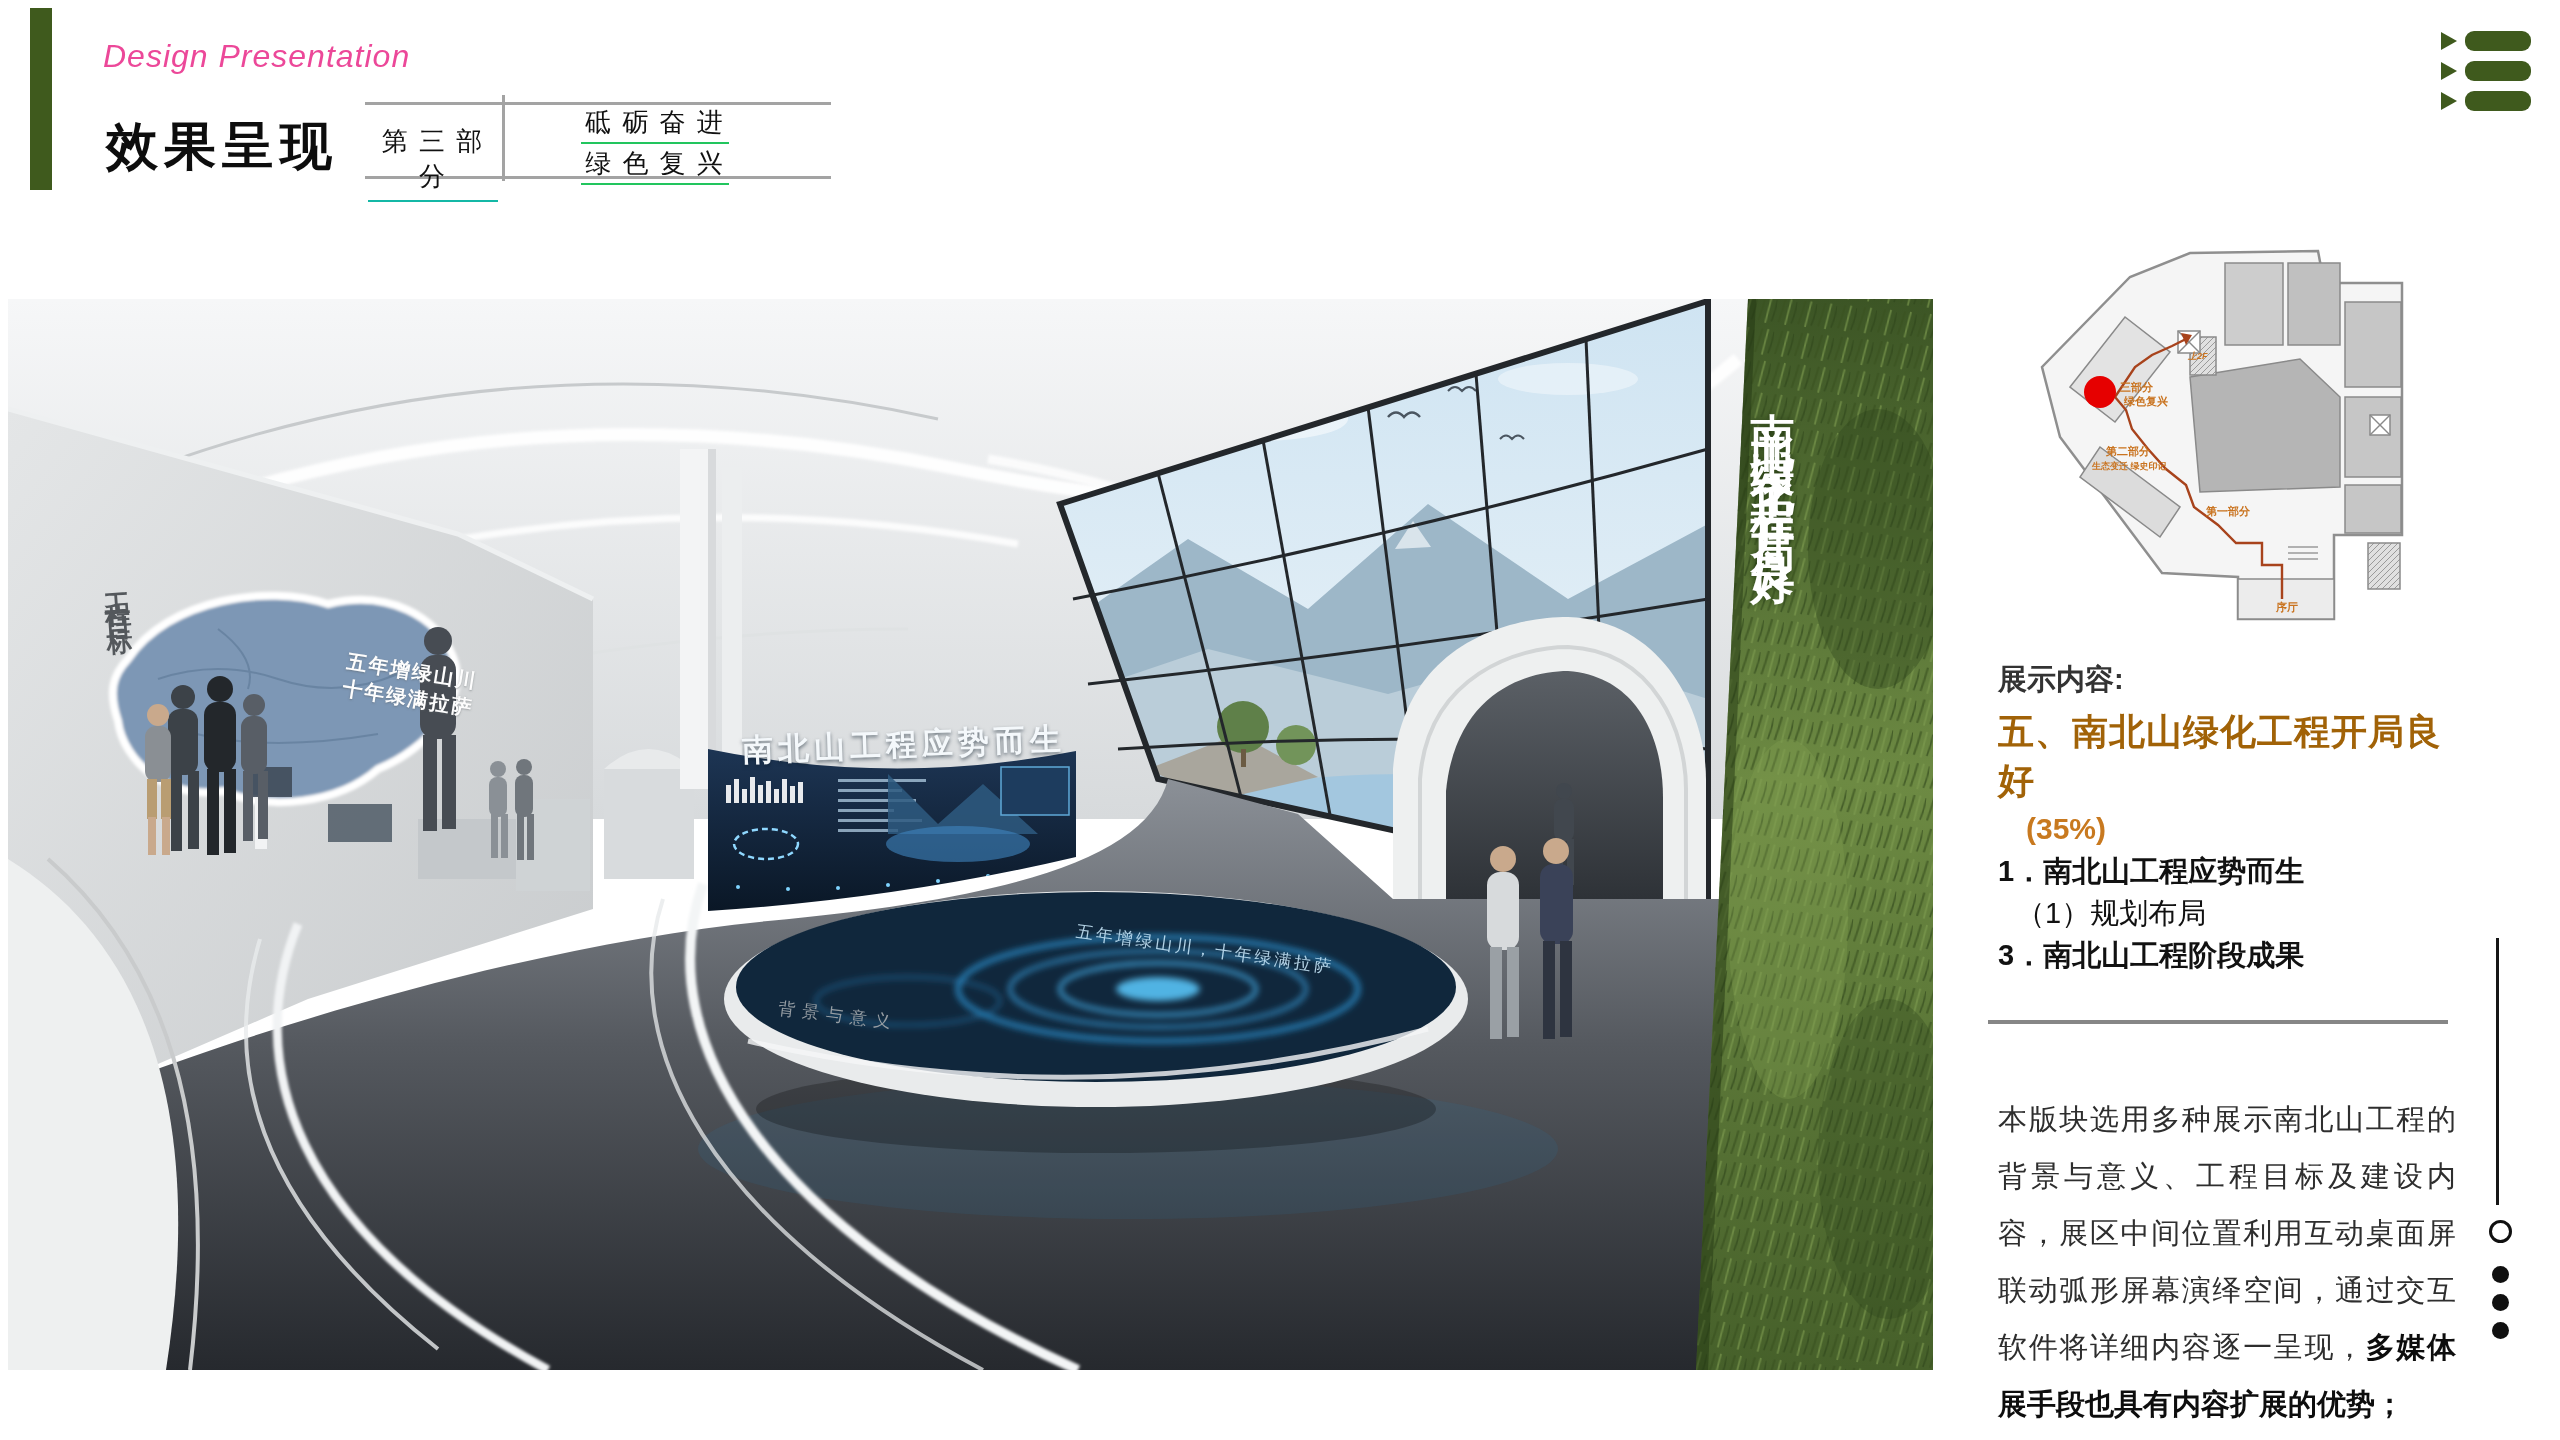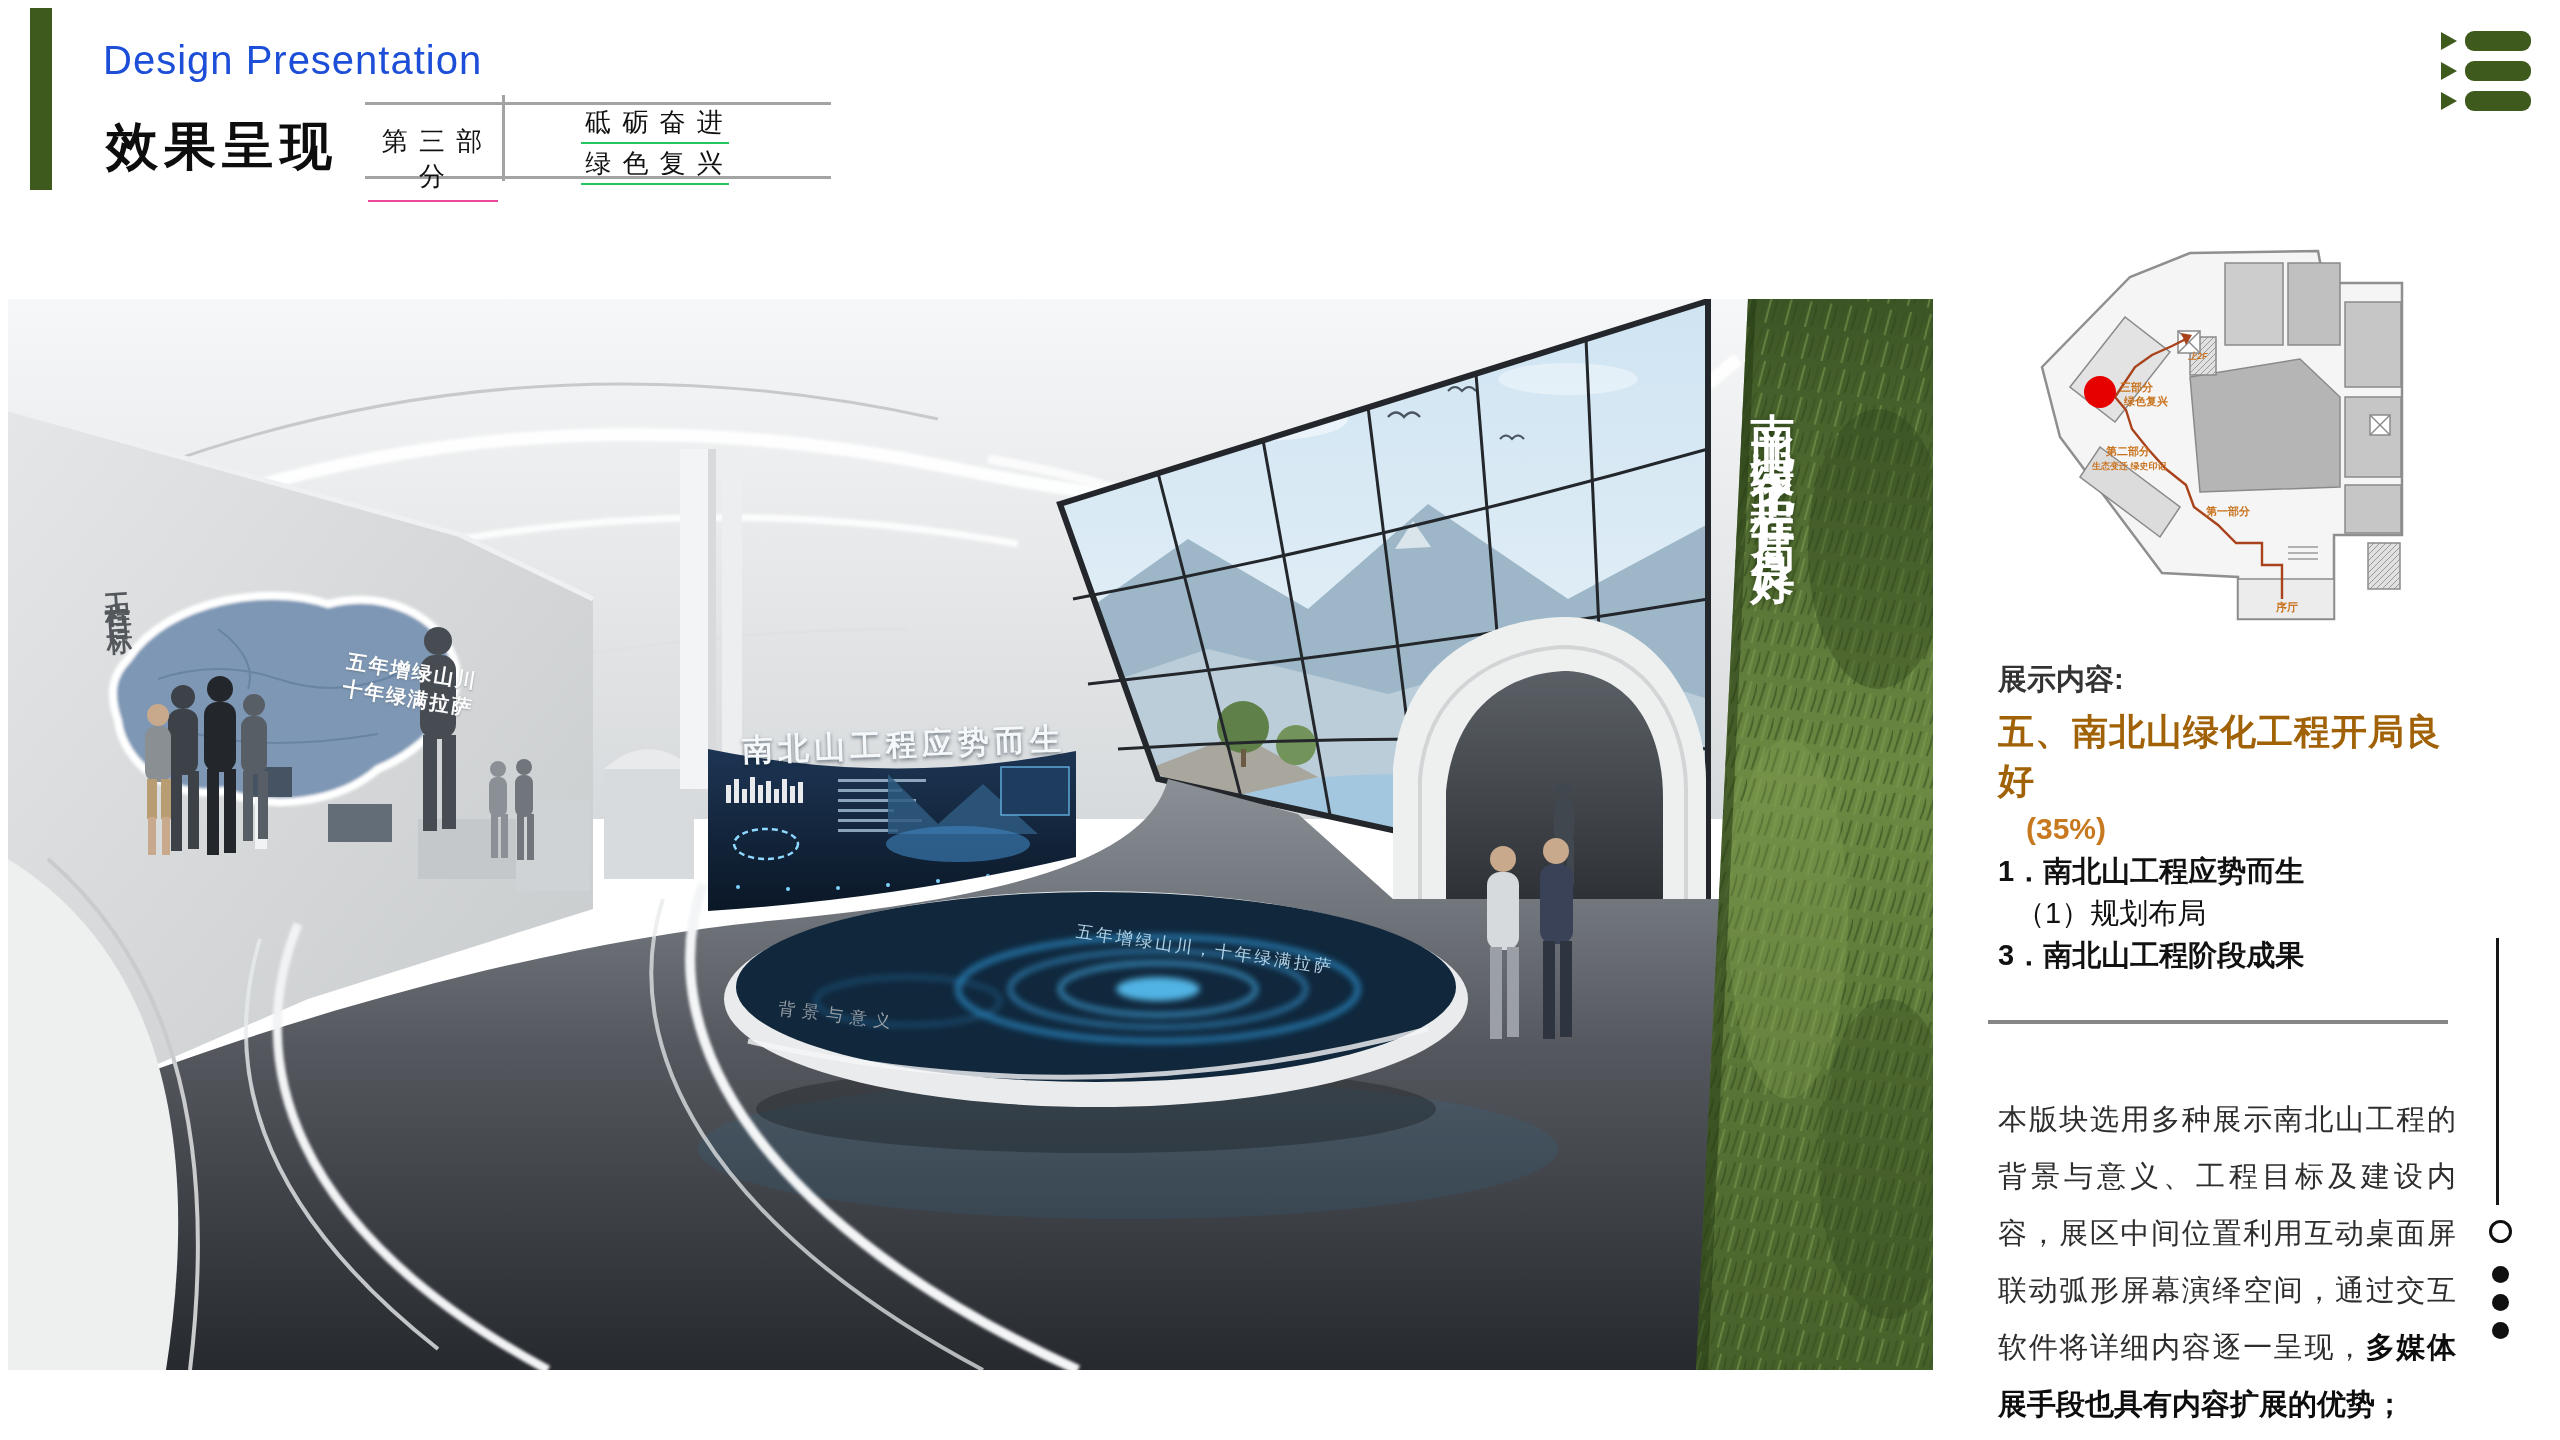--- a/index.html
+++ b/index.html
@@ -1,28 +1,28 @@
 <!DOCTYPE html>
 <html><head>
 <meta charset="utf-8">
 <style>
   html,body{margin:0;padding:0;background:#ffffff;}
   body{width:2560px;height:1440px;position:relative;overflow:hidden;
        font-family:"Liberation Sans","DejaVu Sans",sans-serif;color:#1a1a1a;}
   .abs{position:absolute;}
   
   #green-bar{left:30px;top:8px;width:22px;height:182px;background:#3f5a1d;}
-  #title-en{left:103px;top:38px;font-size:40px;color:#1d4ed8;letter-spacing:1px;}
+  #title-en{left:103px;top:38px;font-size:32px;color:#ec4899;letter-spacing:1px;font-style:italic;}
   #title-cn{left:106px;top:112px;font-size:52px;font-weight:bold;color:#0d0d0d;letter-spacing:6px;}
   .stamp-line{background:#a3a3a3;}
   #stamp-top{left:365px;top:102px;width:466px;height:3px;}
   #stamp-bottom{left:365px;top:176px;width:466px;height:3px;}
   #stamp-div{left:502px;top:95px;width:3px;height:86px;background:#a3a3a3;}
   #stamp-part{left:368px;top:124px;width:130px;text-align:center;font-size:26px;color:#111;
-              border-bottom:2px solid #ec4899;padding-bottom:6px;letter-spacing:2px;}
+              border-bottom:2px solid #14b8a6;padding-bottom:6px;letter-spacing:2px;}
   #stamp-slogans{left:540px;top:105px;width:230px;text-align:center;font-size:26px;color:#111;}
   #stamp-slogans span{display:inline-block;border-bottom:2px solid #22c55e;padding:0 4px 2px 4px;letter-spacing:2px;}
   #stamp-slogans .l2{margin-top:2px;}
   
   #corner-icon{left:2441px;top:28px;}
   
   #render{left:8px;top:299px;width:1925px;height:1071px;}
   .overlay{position:absolute;pointer-events:none;}
   #wall-vtext{left:100px;top:572px;writing-mode:vertical-rl;text-orientation:upright;
       font-size:26px;font-weight:bold;color:#54585c;letter-spacing:12px;transform:rotate(-4deg);}

